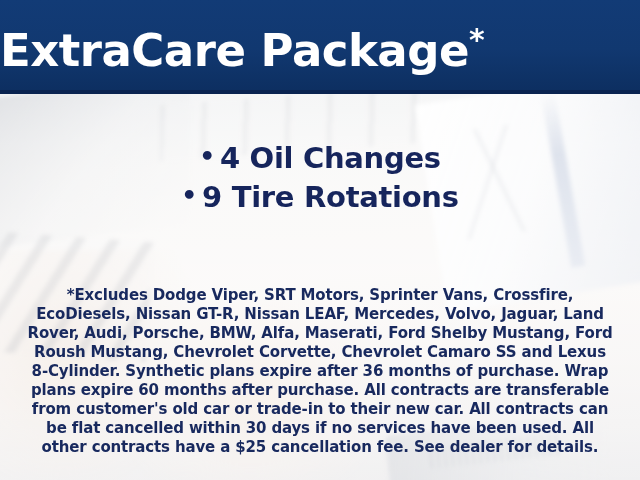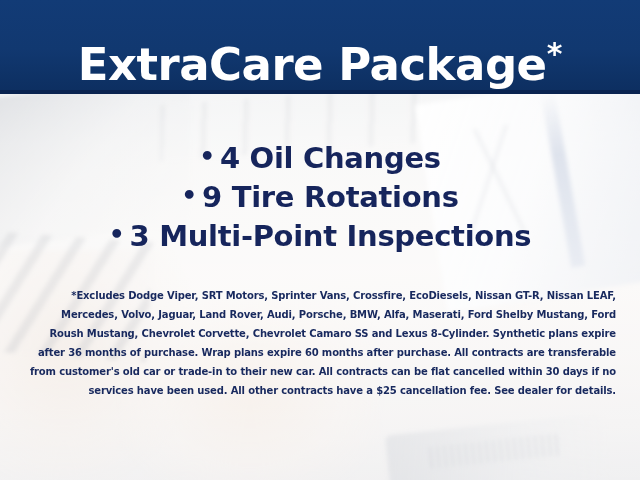--- a/index.html
+++ b/index.html
@@ -117,27 +117,27 @@
     position: absolute;
     left: 0; top: 90px;
     width: 640px;
     height: 4px;
     background: #0a2350;
   }
   .banner-title {
     position: absolute;
     left: 0; top: 16px;
     width: 640px;
-    text-align: center;
+    text-align: left;
     color: #ffffff;
     font-family: "DejaVu Sans", sans-serif;
     font-size: 45px;
     font-weight: bold;
     letter-spacing: -0.5px;
-    line-height: 76px;
+    line-height: 47px;
     white-space: nowrap;
   }
   .banner-title .star {
     font-size: 30px;
     vertical-align: 16px;
     letter-spacing: 0;
   }
 
   
   .features {
@@ -159,24 +159,24 @@
     font-size: 25px;
     vertical-align: 3px;
     margin-right: 5px;
   }
 
   
   .disclaimer {
     position: absolute;
     left: 24px; top: 286px;
     width: 592px;
-    text-align: right;
+    text-align: center;
     color: #18295e;
     font-family: "DejaVu Sans", sans-serif;
-    font-size: 10px;
+    font-size: 15px;
     font-weight: bold;
     line-height: 19px;
     letter-spacing: -0.15px;
   }
 </style>
 </head>
 <body>
 
 <div id="ad">
 
@@ -194,18 +194,17 @@
   </div>
   <div class="bg-wash"></div>
 
   <div class="banner"></div>
   <div class="banner-rule"></div>
   <div class="banner-title"><span>ExtraCare Package</span><span class="star">*</span></div>
 
   <div class="features">
     <div class="feature"><span class="dot">•</span><span>4 Oil Changes</span></div>
     <div class="feature"><span class="dot">•</span><span>9 Tire Rotations</span></div>
-    <div class="feature"><span class="dot">•</span><span>3 Multi-Point Inspections</span></div>
   </div>
 
   <div class="disclaimer">*Excludes Dodge Viper, SRT Motors, Sprinter Vans, Crossfire, EcoDiesels, Nissan GT-R, Nissan LEAF, Mercedes, Volvo, Jaguar, Land Rover, Audi, Porsche, BMW, Alfa, Maserati, Ford Shelby Mustang, Ford Roush Mustang, Chevrolet Corvette, Chevrolet Camaro SS and Lexus 8-Cylinder. Synthetic plans expire after 36 months of purchase. Wrap plans expire 60 months after purchase. All contracts are transferable from customer's old car or trade-in to their new car. All contracts can be flat cancelled within 30 days if no services have been used. All other contracts have a $25 cancellation fee. See dealer for details.</div>
 
 </div>
 
 </body></html>

